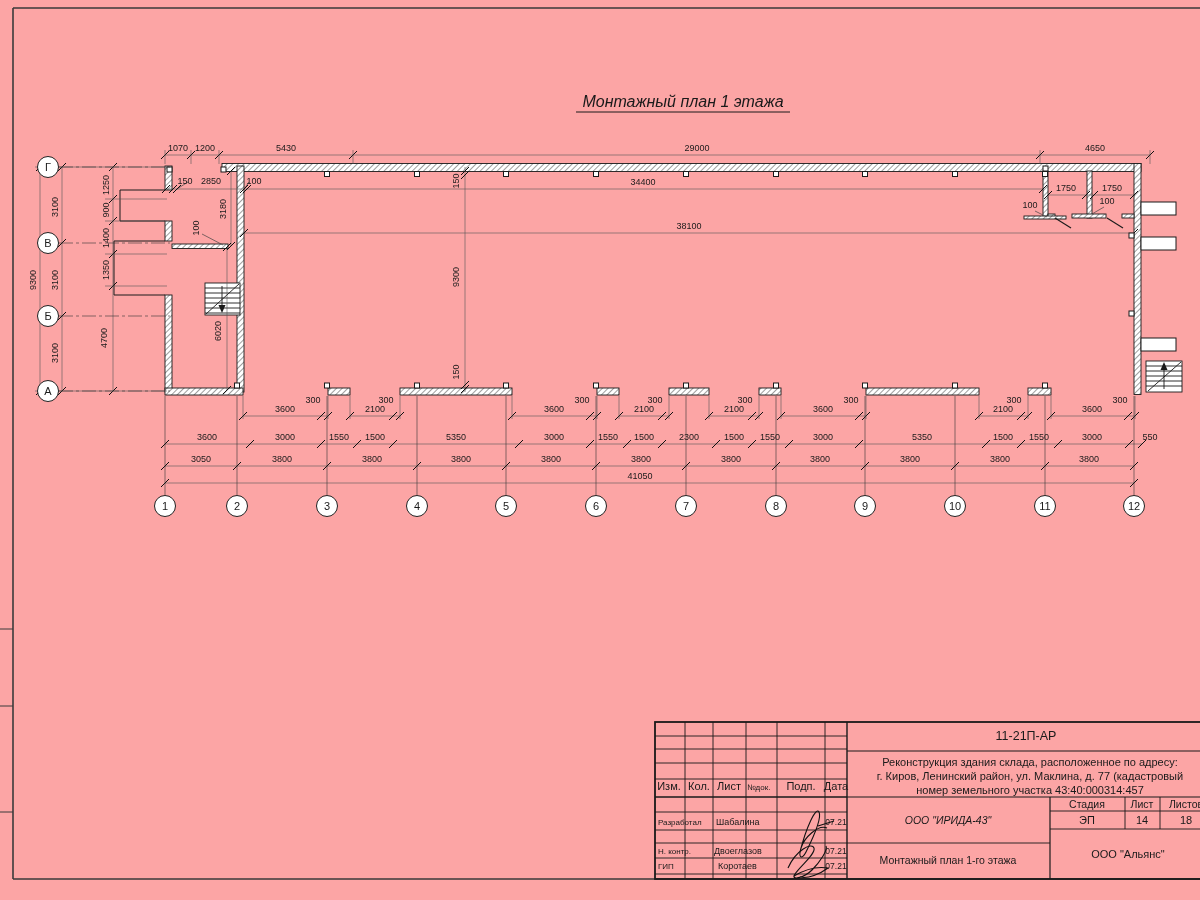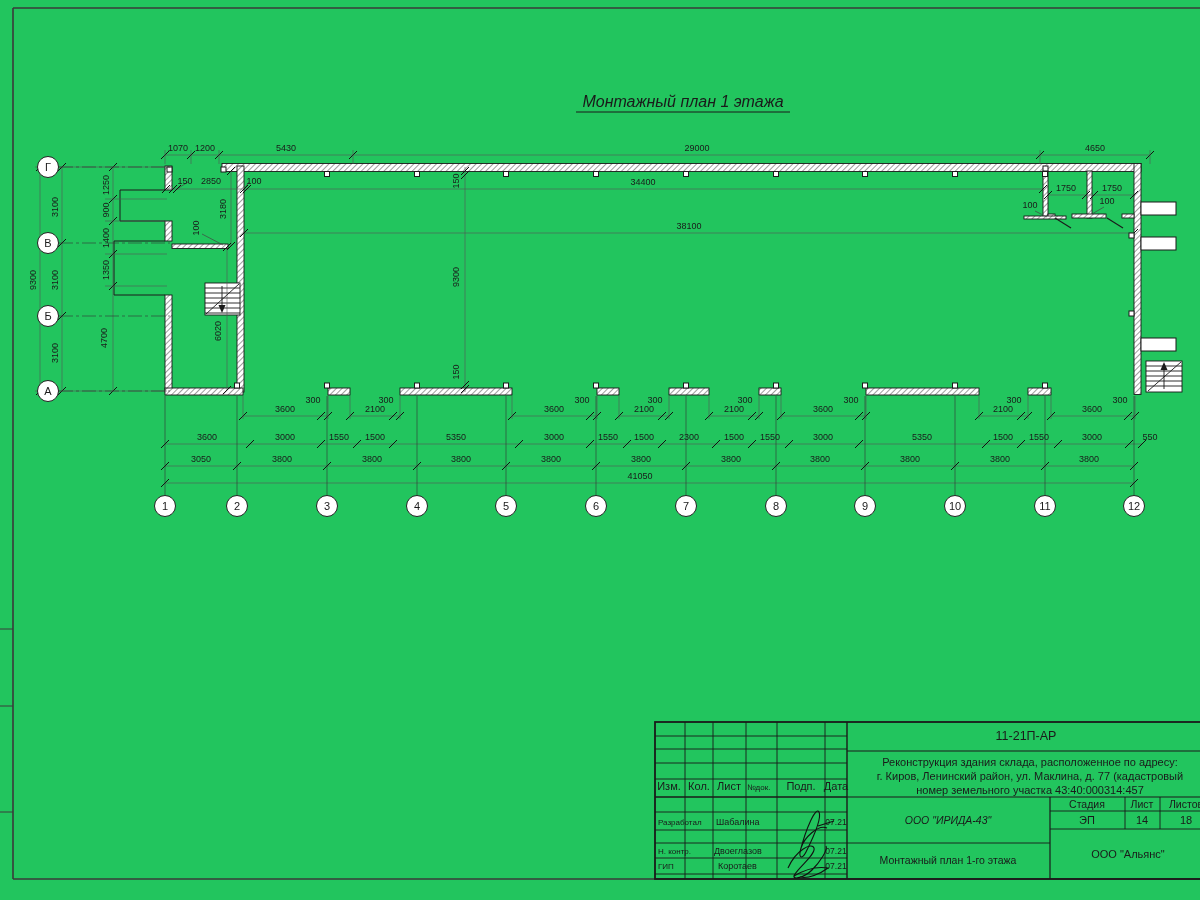--- a/index.html
+++ b/index.html
@@ -1,16 +1,16 @@
 <!DOCTYPE html>
 <html><head>
 <meta charset="utf-8">
 <style>
   html,body{margin:0;padding:0;background:#fff;}
-  .sheet{position:relative;width:1200px;height:900px;background:#22c55e;overflow:hidden;}
+  .sheet{position:relative;width:1200px;height:900px;background:#fca5a5;overflow:hidden;}
   svg{position:absolute;left:0;top:0;}
   svg text{font-family:"Liberation Sans","DejaVu Sans",sans-serif;fill:#1a1a1a;}
   .dim{font-size:9px;text-anchor:middle;}
   .axis-label{font-size:11px;text-anchor:middle;}
   .sheet-title{font-size:16px;font-style:italic;text-anchor:middle;}
   .tb-head{font-size:11px;text-anchor:middle;}
   .tb-small{font-size:8px;}
   .tb-name{font-size:9px;}
   .tb-date{font-size:8.5px;text-anchor:middle;}
   .tb-code{font-size:12.5px;text-anchor:middle;}

